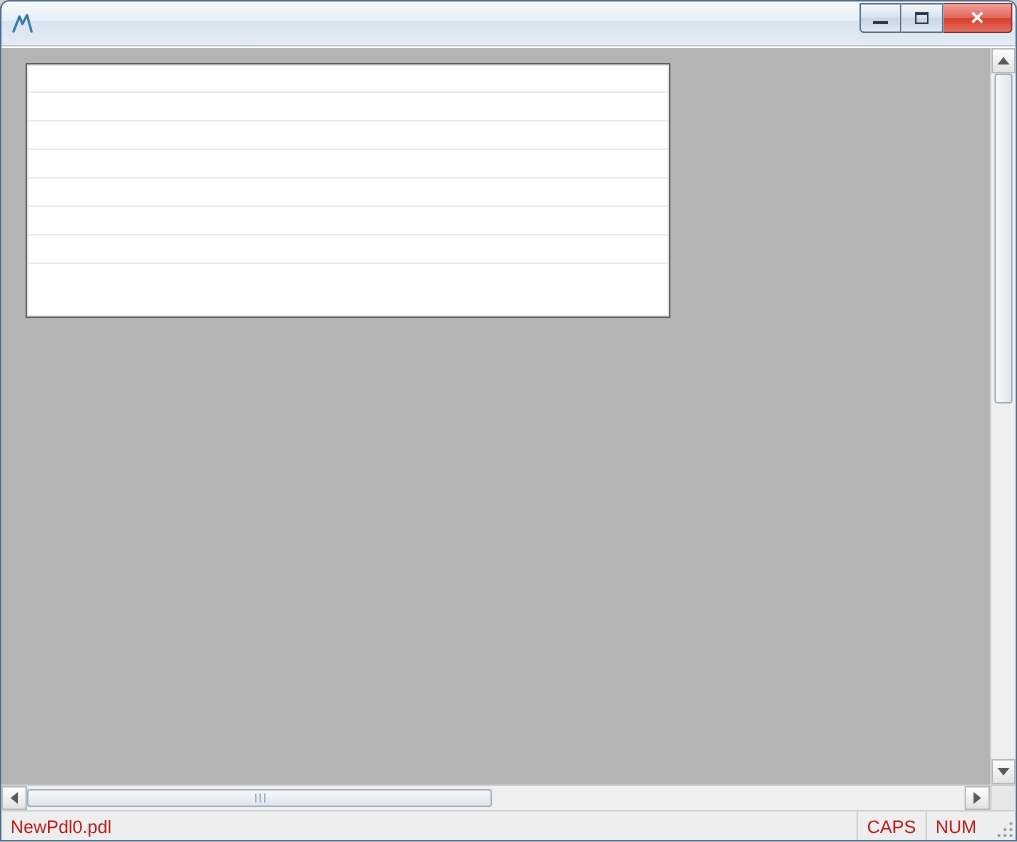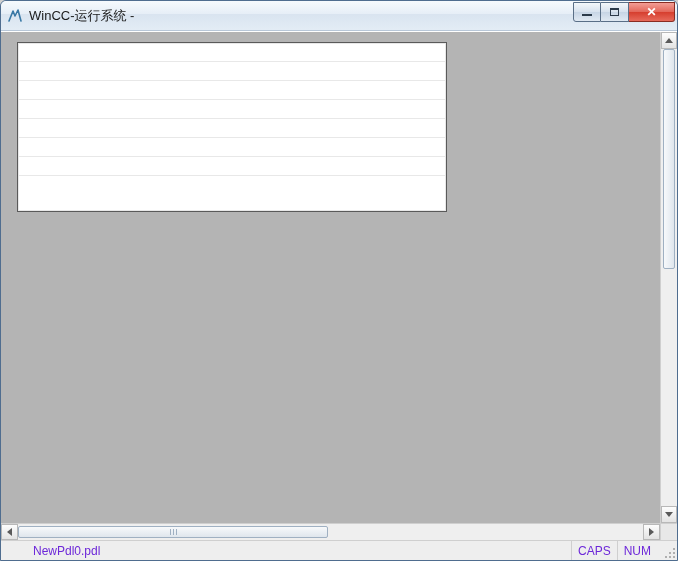--- a/index.html
+++ b/index.html
@@ -111,42 +111,41 @@
     display: flex; gap: 2px; justify-content: center;
   }
   .hscroll-row .hthumb .grip i { width: 1px; background: #9fb0c2; }
   .hscroll-row .corner { width: 17px; background: #e8e8e8; border-left: 1px solid #cfcfcf; }
 
   
   .statusbar {
     height: 20px; background: #eeeeee;
     border-top: 1px solid #cfcfcf;
     display: flex; align-items: center;
-    font-size: 12px; color: #6d28d9; padding-left: 26px;
+    font-size: 12px; color: #b91c1c;
   }
   .statusbar .cell { padding: 0 6px; height: 100%; display: flex; align-items: center; }
   .statusbar .divider { width: 1px; height: 100%; background: #cfcfcf; }
   .statusbar .spacer { flex: 1; }
   .statusbar .sizegrip {
     width: 18px; height: 100%; position: relative; margin-left: 2px;
   }
   .statusbar .sizegrip svg { position: absolute; right: 1px; bottom: 1px; }
 </style>
 </head>
 <body>
 
 <div class="window">
 
   <div class="titlebar">
     <span class="app-icon">
       <svg width="16" height="16" viewBox="0 0 16 16">
         <path d="M2 13 L6 3 L8 8 L11 2 L14 13" fill="none" stroke="#3a79a6" stroke-width="1.6" stroke-linejoin="round" stroke-linecap="round"></path>
       </svg>
     </span>
-    <span class="title-text">WinCC-运行系统 -</span>
     <span class="titlebar-spacer"></span>
     <div class="window-controls">
       <div class="wc-btn wc-min" title="Minimize">
         <span class="bar"></span>
       </div>
       <div class="wc-btn wc-max" title="Maximize">
         <span class="sq"></span>
       </div>
       <div class="wc-btn wc-close" title="Close">
         <span class="wc-glyph">✕</span>

